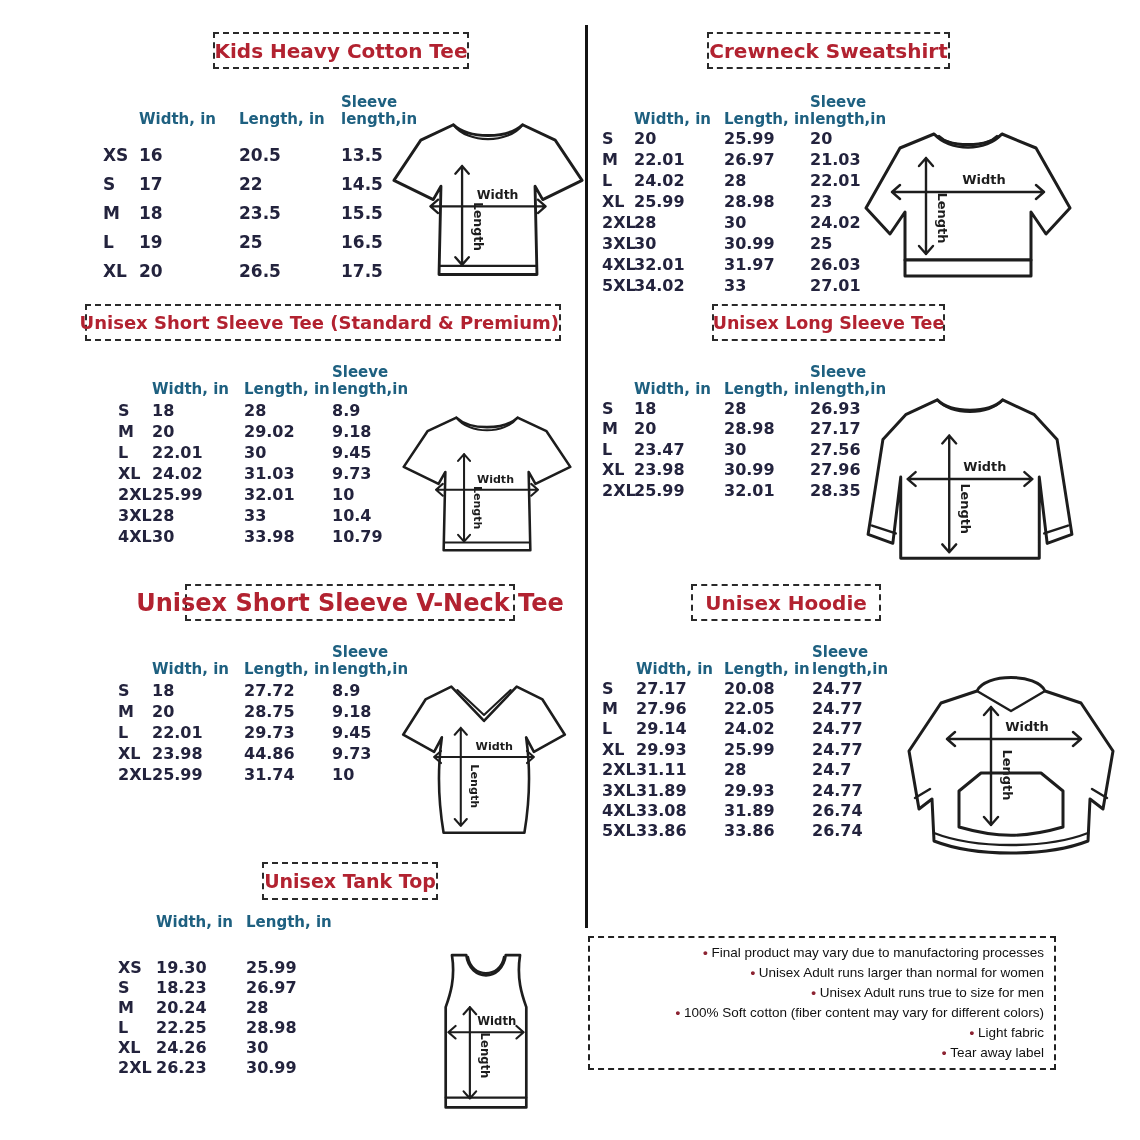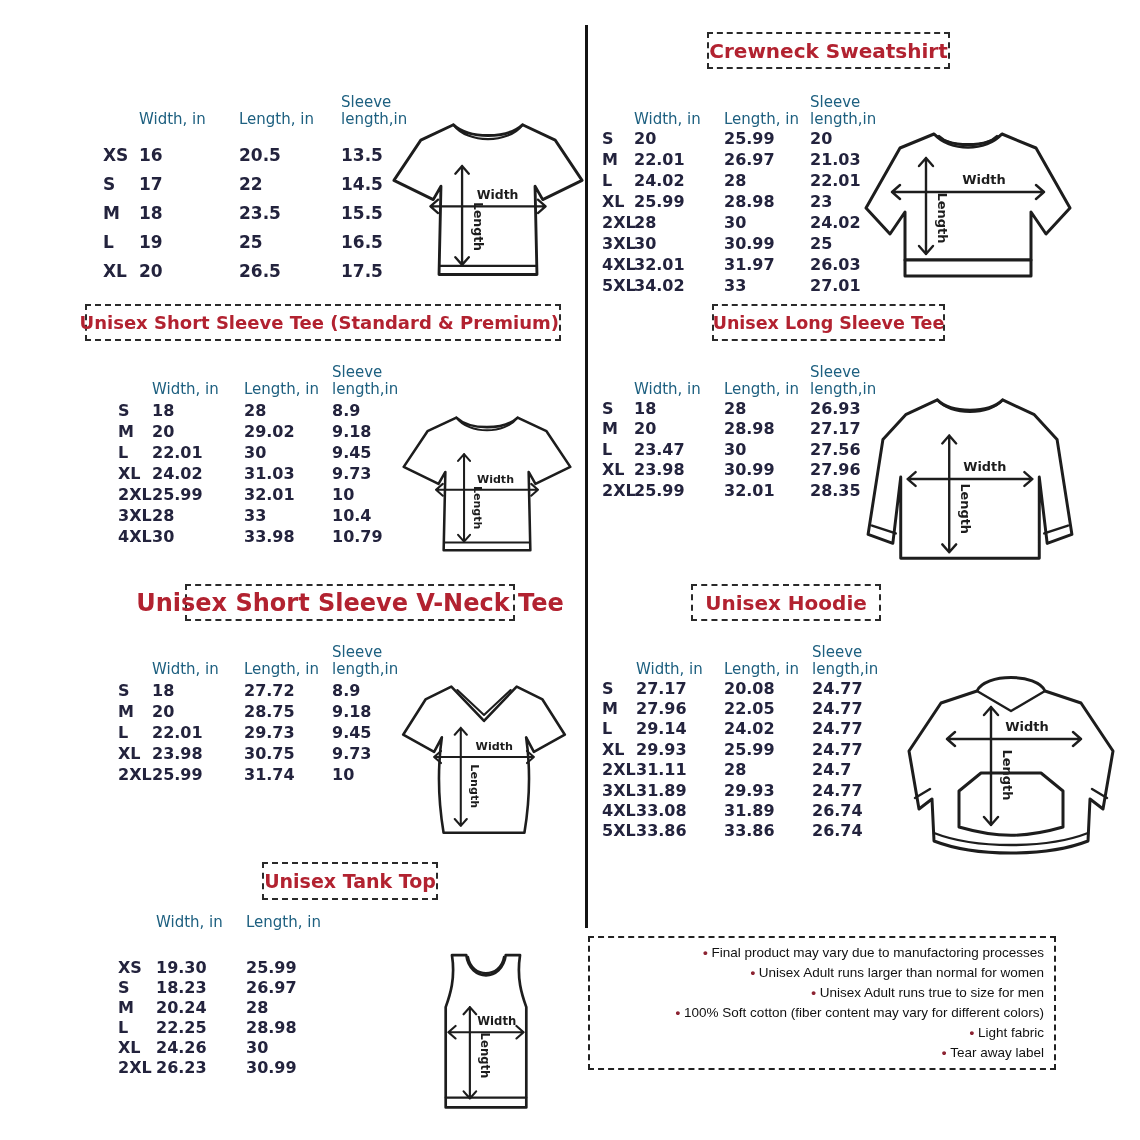--- a/index.html
+++ b/index.html
@@ -4,21 +4,21 @@
 <style>
   html,body{margin:0;padding:0;background:#fff;}
   #page{position:relative;width:1140px;height:1140px;background:#ffffff;overflow:hidden;
         font-family:"DejaVu Sans",sans-serif;color:#23233d;}
   .title-box{position:absolute;border:2px dashed #2a2a2a;display:flex;align-items:center;
         justify-content:center;white-space:nowrap;font-weight:bold;color:#b22230;background:#fff;}
   .divider{position:absolute;background:#141414;}
   .table{position:absolute;}
   .thead{display:grid;grid-template-columns:var(--cols);align-items:end;height:46px;}
   .thead.single{height:26px;}
-  .th{font-weight:normal;color:#1e6080;font-size:15px;line-height:1.12;text-align:left;}
+  .th{font-weight:bold;color:#1e6080;font-size:15px;line-height:1.12;text-align:left;}
   .tbody .tr{display:grid;grid-template-columns:var(--cols);height:var(--rh);align-items:center;}
   .td{font-weight:bold;font-size:var(--fs);color:#23233d;}
   .td.sz{padding-left:8px;}
   .garment{position:absolute;}
   .garment path,.garment line{stroke:#1d1d1d;stroke-linejoin:round;stroke-linecap:round;}
   .gbody{fill:#ffffff;stroke-width:3;}
   .gline{fill:none;stroke-width:2.4;}
   .arrow{fill:none;stroke-width:2.4;}
   .glabel{font-family:"DejaVu Sans",sans-serif;font-size:13px;font-weight:bold;fill:#1d1d1d;}
   .notes-box{position:absolute;border:2px dashed #222;background:#fff;padding:5px 10px;
@@ -27,20 +27,23 @@
         white-space:nowrap;font-weight:500;}
   .note::before{content:"• ";color:#8c2332;font-weight:bold;}
 </style>
 </head>
 <body>
 
 <div id="page">
 
   <div class="divider" style="left:585px;top:25px;width:3px;height:903px;"></div>
 
+  <div class="title-box" style="left:213px;top:32px;width:252px;height:33px;font-size:20px;">
+    <span>Kids Heavy Cotton Tee</span>
+    </div>
   <div class="title-box" style="left:707px;top:32px;width:239px;height:33px;font-size:20px;">
     <span>Crewneck Sweatshirt</span>
     </div>
   <div class="title-box" style="left:85px;top:304px;width:472px;height:33px;font-size:18px;justify-content:flex-end;">
     <span>Unisex Short Sleeve Tee (Standard &amp; Premium)</span>
     </div>
   <div class="title-box" style="left:712px;top:304px;width:229px;height:33px;font-size:17.5px;">
     <span>Unisex Long Sleeve Tee</span>
     </div>
   <div class="title-box" style="left:185px;top:584px;width:326px;height:33px;font-size:24px;">
@@ -265,21 +268,21 @@
         </div>
         <div class="tr">
           <div class="td sz">L</div>
           <div class="td">22.01</div>
           <div class="td">29.73</div>
           <div class="td">9.45</div>
         </div>
         <div class="tr">
           <div class="td sz">XL</div>
           <div class="td">23.98</div>
-          <div class="td">30.75</div>
+          <div class="td">44.86</div>
           <div class="td">9.73</div>
         </div>
         <div class="tr">
           <div class="td sz">2XL</div>
           <div class="td">25.99</div>
           <div class="td">31.74</div>
           <div class="td">10</div>
         </div>
       </div>
   </div>

